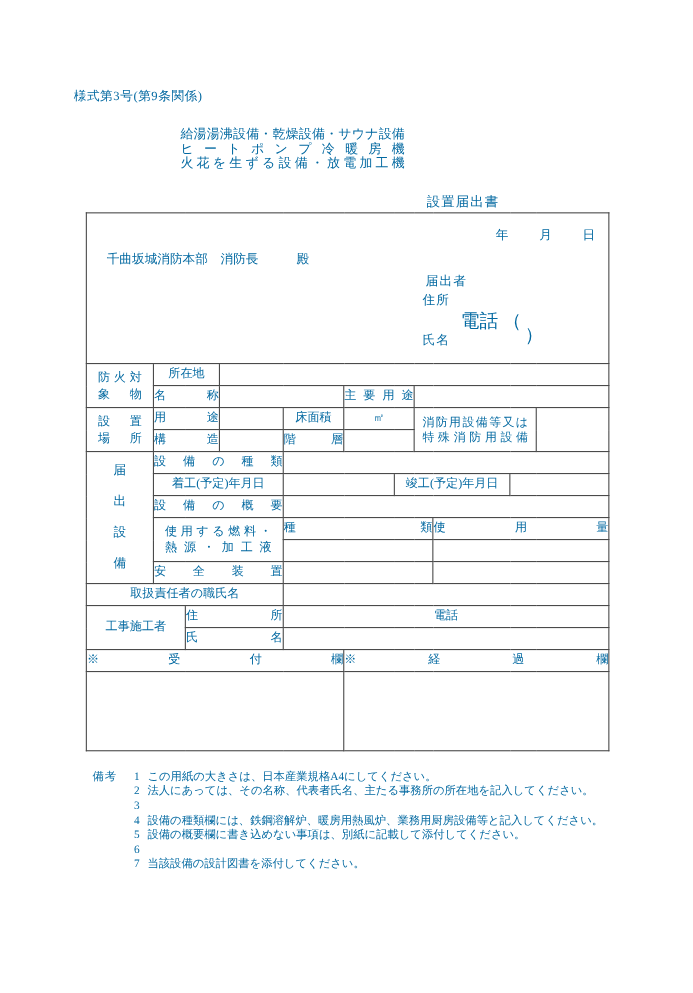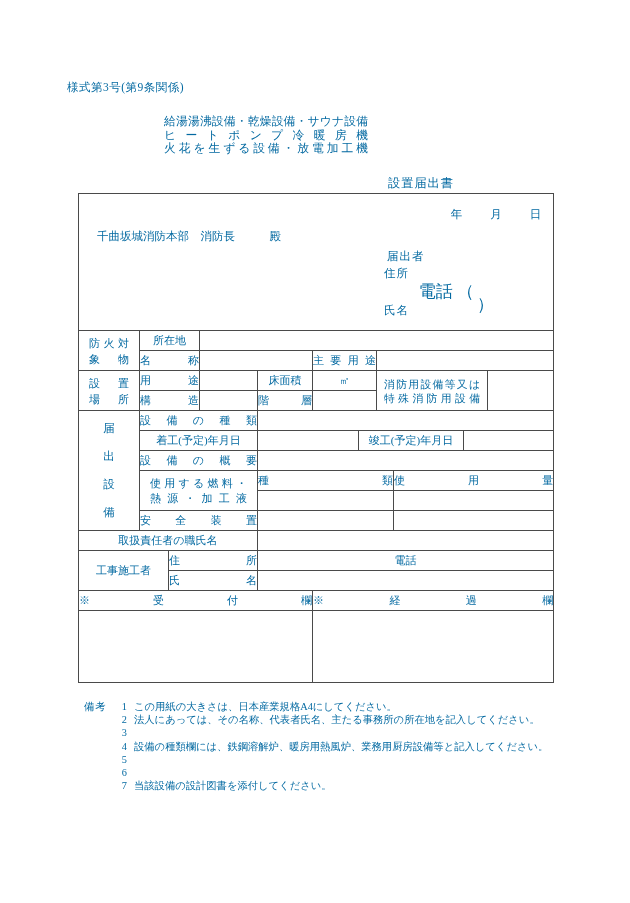--- a/index.html
+++ b/index.html
@@ -218,20 +218,21 @@
       </div>
       <div class="note-item">
         <span class="no">3</span>
       </div>
       <div class="note-item">
         <span class="no">4</span>
         <span class="txt">設備の種類欄には、鉄鋼溶解炉、暖房用熱風炉、業務用厨房設備等と記入してください。</span>
       </div>
       <div class="note-item">
         <span class="no">5</span>
+        <span class="txt">設備の概要欄に書き込めない事項は、別紙に記載して添付してください。</span>
       </div>
       <div class="note-item">
         <span class="no">6</span>
       </div>
       <div class="note-item">
         <span class="no">7</span>
         <span class="txt">当該設備の設計図書を添付してください。</span>
       </div>
     </div>
   </div>

